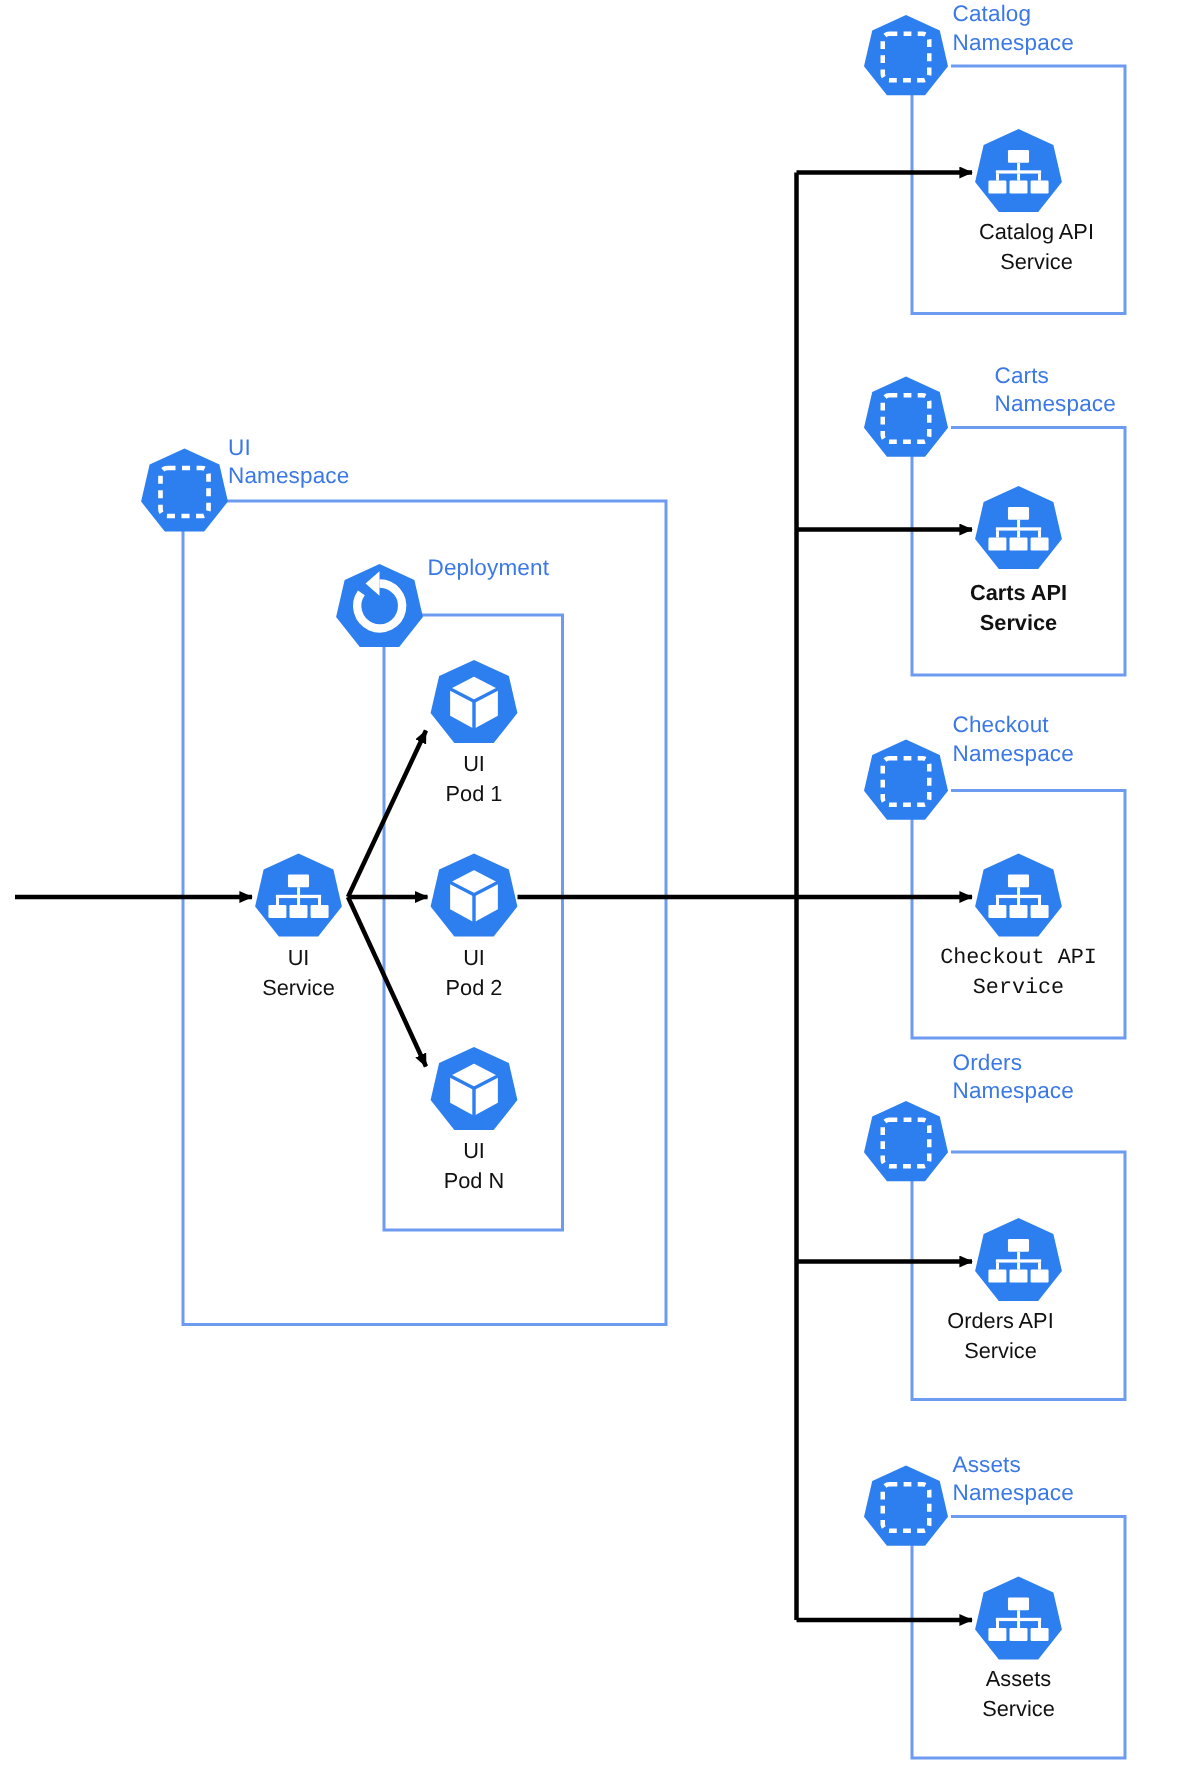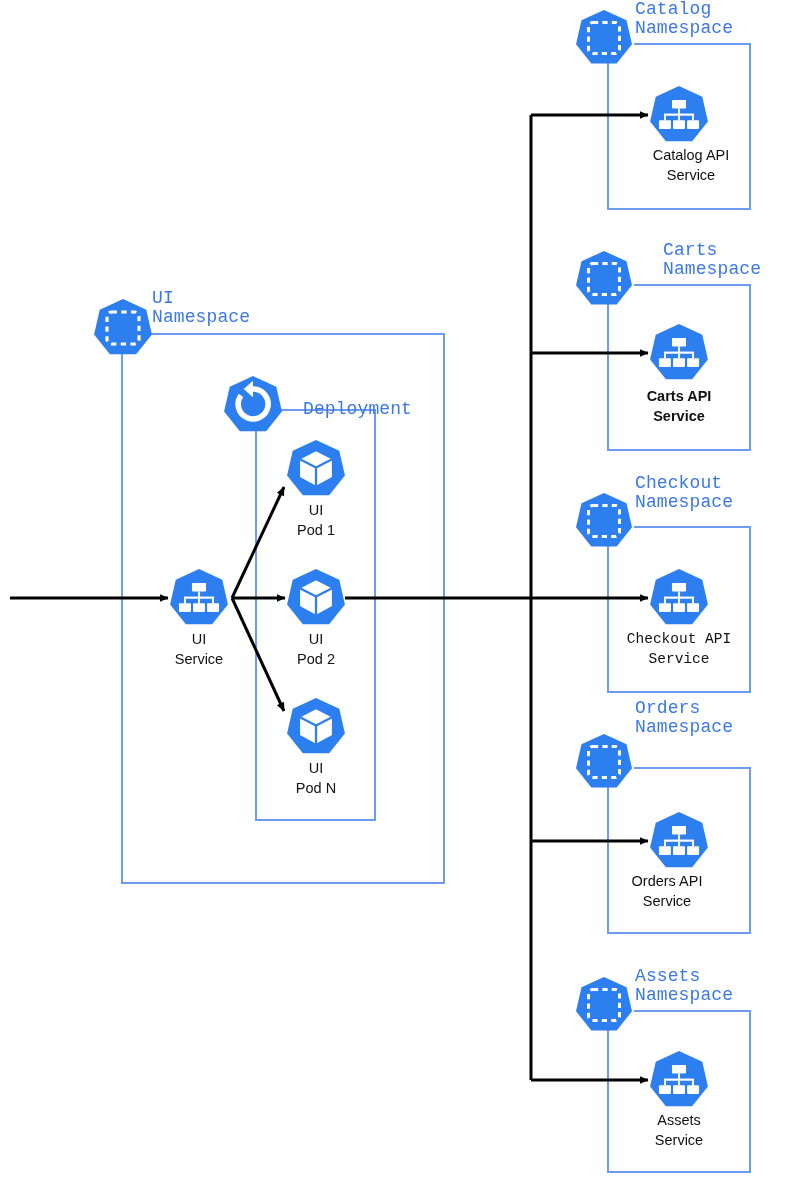--- a/index.html
+++ b/index.html
@@ -21,24 +21,24 @@
   #diagram-svg {
     position: absolute;
     top: 0;
     left: 0;
     width: 800px;
     height: 1178px;
   }
   .ns-label, .dep-label {
     position: absolute;
     color: #3b78e7;
-    font-size: 18px;
+    font-size: 15px;
     line-height: 19px;
     white-space: pre-line;
-    font-family: Liberation Mono, monospace;
+    font-family: Liberation Sans, sans-serif;
     letter-spacing: 0.1px;
   }
   .node-label {
     position: absolute;
     color: #111111;
     font-size: 14.5px;
     line-height: 19.5px;
     text-align: center;
     white-space: pre-line;
     font-family: "Liberation Sans", sans-serif;
@@ -165,21 +165,21 @@
     <use href="#sym-namespace" x="574" y="975" width="60" height="60"></use>
     <use href="#sym-service" x="648" y="1049" width="62" height="62"></use>
   </svg>
 
   <div class="ns-label" style="left:152px; top:289px;">UI
 Namespace</div>
 
   <div class="node-label" style="left:140px; width:118px; top:630px;">UI
 Service</div>
 
-  <div class="dep-label" style="left:285px; top:400px;margin-left:18px;">Deployment</div>
+  <div class="dep-label" style="left:285px; top:369px;">Deployment</div>
 
   <div class="node-label" style="left:257px; width:118px; top:501px;">UI
 Pod 1</div>
   <div class="node-label" style="left:257px; width:118px; top:630px;">UI
 Pod 2</div>
   <div class="node-label" style="left:257px; width:118px; top:759px;">UI
 Pod N</div>
 
   <div class="ns-label" style="left:635px; top:0px;">Catalog
 Namespace</div>

